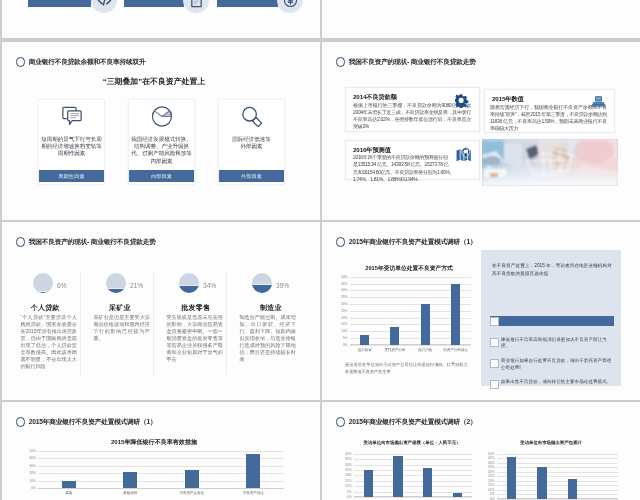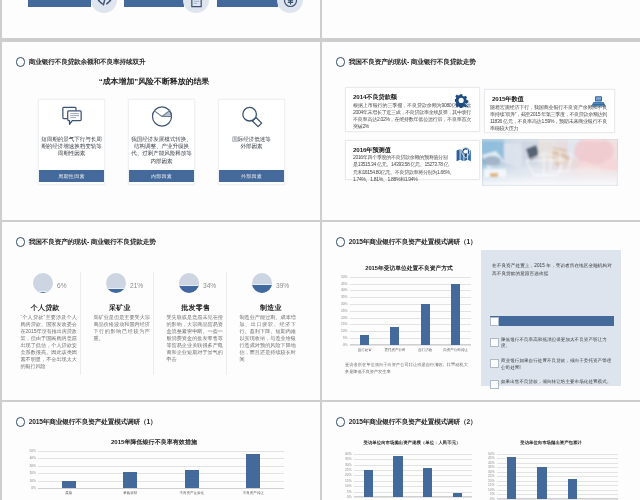--- a/index.html
+++ b/index.html
@@ -116,21 +116,21 @@
           <path d="M5.6 8.4 h4.8M5.6 10.1 h4.8"></path>
           </g>
         </svg>
     </div>
   </div>
   <div class="slide" style="left:322px;top:-122px;width:318px;height:160px"></div>
 
   <div class="slide" style="left:2px;top:42px;width:318px;height:178px">
     <div class="sh-ring" style="left:13.9px;top:15.1px"></div>
     <div class="sh-title" style="left:26.7px;top:15.6px">商业银行不良贷款余额和不良率持续双升</div>
-    <div class="s1-sub" style="left:0;width:304px;top:33.5px;text-align:center">“成本增加”风险不断释放的结果</div>
+    <div class="s1-sub" style="left:0;width:304px;top:33.5px;text-align:center">“三期叠加”在不良资产处置上</div>
 
     <div class="s1-card" style="left:36px">
       <div class="s1-ico">
         <svg width="21" height="20" viewBox="0 0 22 21">
           <path d="M5.6 13.2 H2.4 a1 1 0 0 1 -1 -1 V2.4 a1 1 0 0 1 1 -1 H14.2 a1 1 0 0 1 1 1 V4.6" fill="none" stroke="#3b5272" stroke-width="1.3" stroke-linecap="round"></path>
           <path d="M7.5 5.1 H19.6 a1 1 0 0 1 1 1 V14.3 a1 1 0 0 1 -1 1 H11.3 L8.4 19.3 V15.3 H7.5 a1 1 0 0 1 -1 -1 V6.1 a1 1 0 0 1 1 -1 Z" fill="#fefefe" stroke="#3b5272" stroke-width="1.3" stroke-linejoin="round"></path>
           <g stroke="#8894a8" stroke-width=".85" stroke-linecap="round">
             <path d="M9.6 8h8.4M9.6 10.1h8.4M9.6 12.2h5.2"></path>
             </g>
         </svg>

